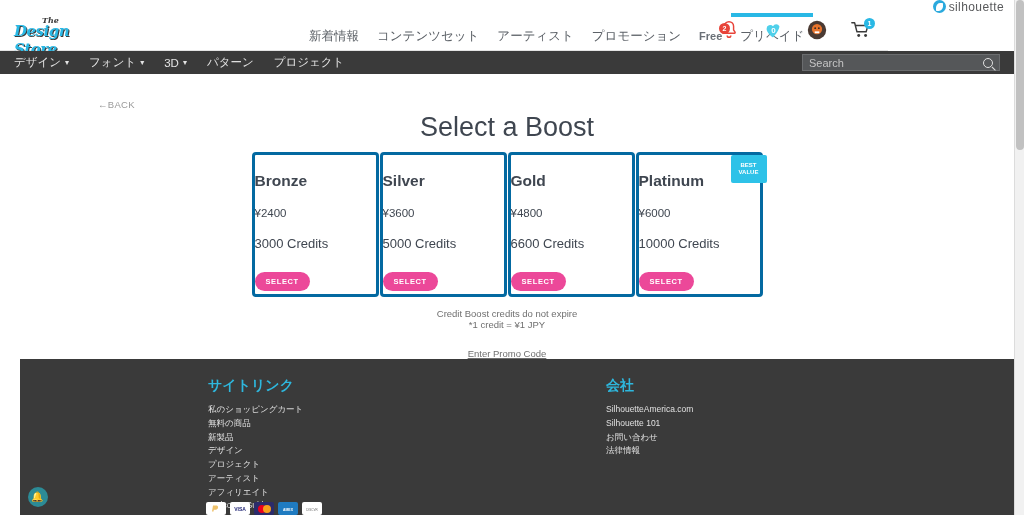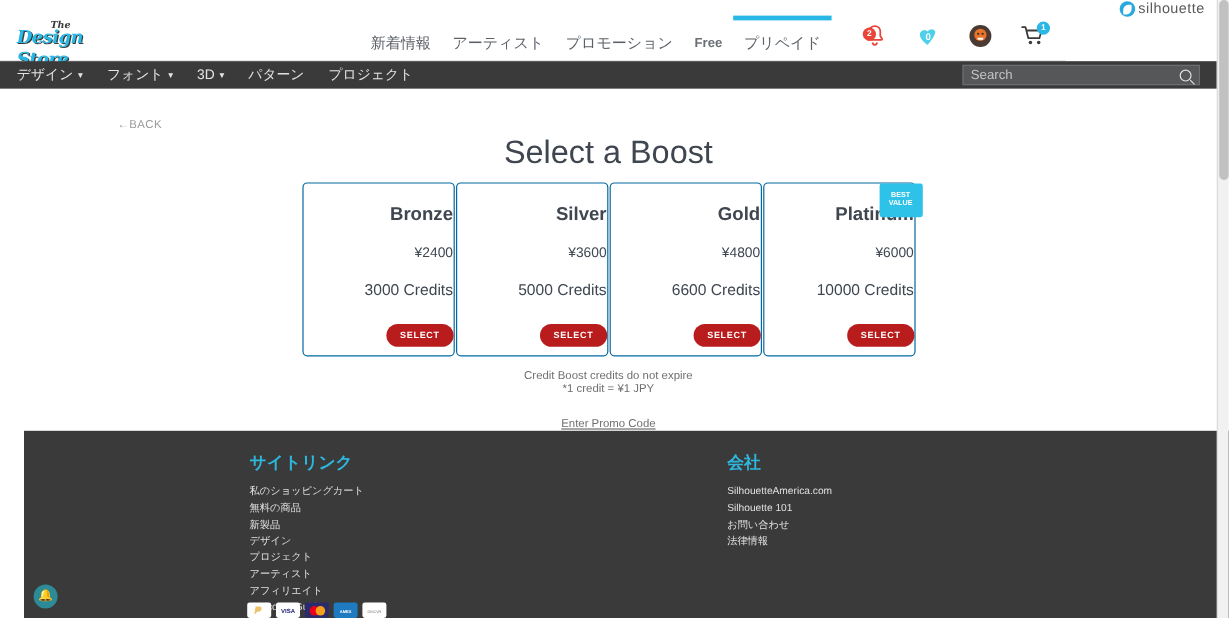--- a/index.html
+++ b/index.html
@@ -21,21 +21,21 @@
     background: #c1c1c1; border-radius: 4px;
   }
 
   
   .brandbar {
     position: absolute; top: 0; left: 0; width: 1014px; height: 13px;
     background: #fff;
   }
   .brandbar .sil {
     position: absolute; right: 10px; top: 0px;
-    display: flex; align-items: flex-end; gap: 3px; padding-left: 16px;
+    display: flex; align-items: flex-start; gap: 3px; padding-left: 16px;
   }
   .sil-mark {
     width: 13px; height: 13px; background: #2aa9dd;
     border-radius: 50%; position: relative; display: inline-block;
   }
   .sil-mark::after {
     content: ""; position: absolute; left: 3px; top: 2.5px;
     width: 7px; height: 8px;
     background: #fff;
     border-radius: 60% 10% 60% 10%;
@@ -134,31 +134,31 @@
     font-size: 27px; color: #3f4650; font-weight: normal;
   }
 
   .plans {
     position: absolute; top: 78px; left: 0; width: 1014px;
     display: flex; justify-content: center; gap: 1px;
   }
   .plan-card {
     position: relative;
     width: 127px; height: 145px;
-    border: 1px solid #0369a1; border-radius: 4px;
+    border: 3px solid #0369a1; border-radius: 4px;
     background: #fff;
-    display: flex; flex-direction: column; align-items: flex-end;
+    display: flex; flex-direction: column; align-items: flex-start;
     cursor: pointer; overflow: visible;
   }
   .plan-name { margin-top: 17px; font-size: 15.5px; color: #3f4650; font-weight: bold; }
   .plan-price { margin-top: 17px; font-size: 11.5px; color: #3f4650; }
   .plan-credits { margin-top: 17px; font-size: 13px; color: #3f4650; }
   .select-btn {
     margin-top: 21px;
-    background: #b91c1c; color: #fff; font-size: 7.5px; font-weight: bold;
+    background: #ec4899; color: #fff; font-size: 7.5px; font-weight: bold;
     letter-spacing: .6px;
     padding: 5px 11px; border-radius: 10px; border: none; cursor: pointer;
     font-family: "Liberation Sans", sans-serif;
   }
   .best-badge {
     position: absolute; top: 0; right: -7px;
     width: 36px; height: 28px; background: #2ec2e8; color: #fff;
     font-size: 6px; font-weight: bold; line-height: 1.25;
     display: flex; flex-direction: column; align-items: center; justify-content: center;
     border-radius: 2px;
@@ -227,20 +227,21 @@
   </div>
 
   <div class="topnav">
     <div class="logo">
       <span class="logo-the">The</span>
       <span class="logo-main">Design Store</span>
     </div>
 
     <div class="navlinks">
       <div class="navlink">新着情報</div>
+      <div class="navlink">コンテンツセット</div>
       <div class="navlink">アーティスト</div>
       <div class="navlink">プロモーション</div>
       <div class="navlink small">Free</div>
       <div class="navlink active">プリペイド</div>
     </div>
 
     <div class="navicons">
       <div class="icon-wrap">
         <svg width="22" height="22" viewBox="0 0 24 24">
           <path d="M12 3c-3 0-5 2.2-5 5v4l-1.6 2.4c-.3.5 0 1.1.6 1.1h12c.6 0 .9-.6.6-1.1L17 12V8c0-2.8-2-5-5-5z" fill="none" stroke="#e8443a" stroke-width="1.6"></path>

